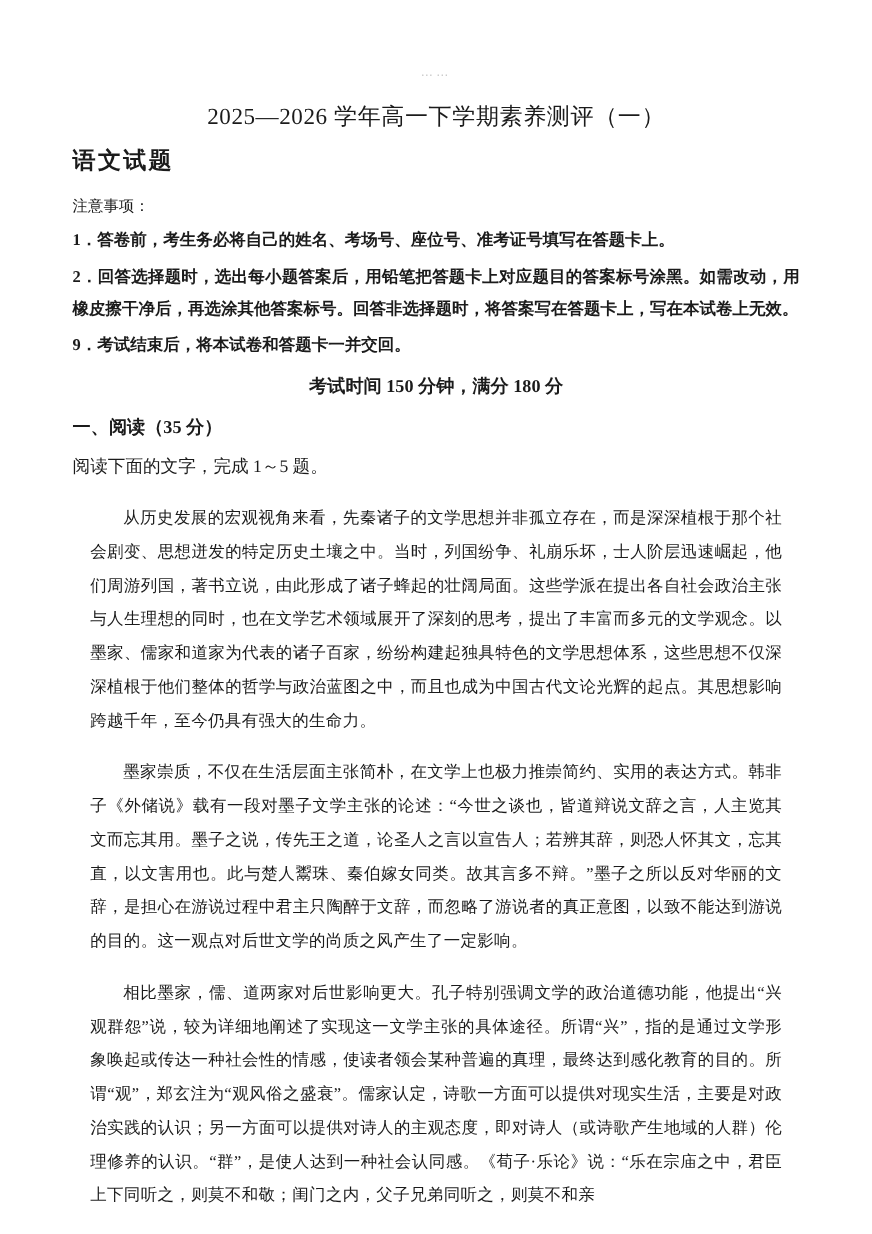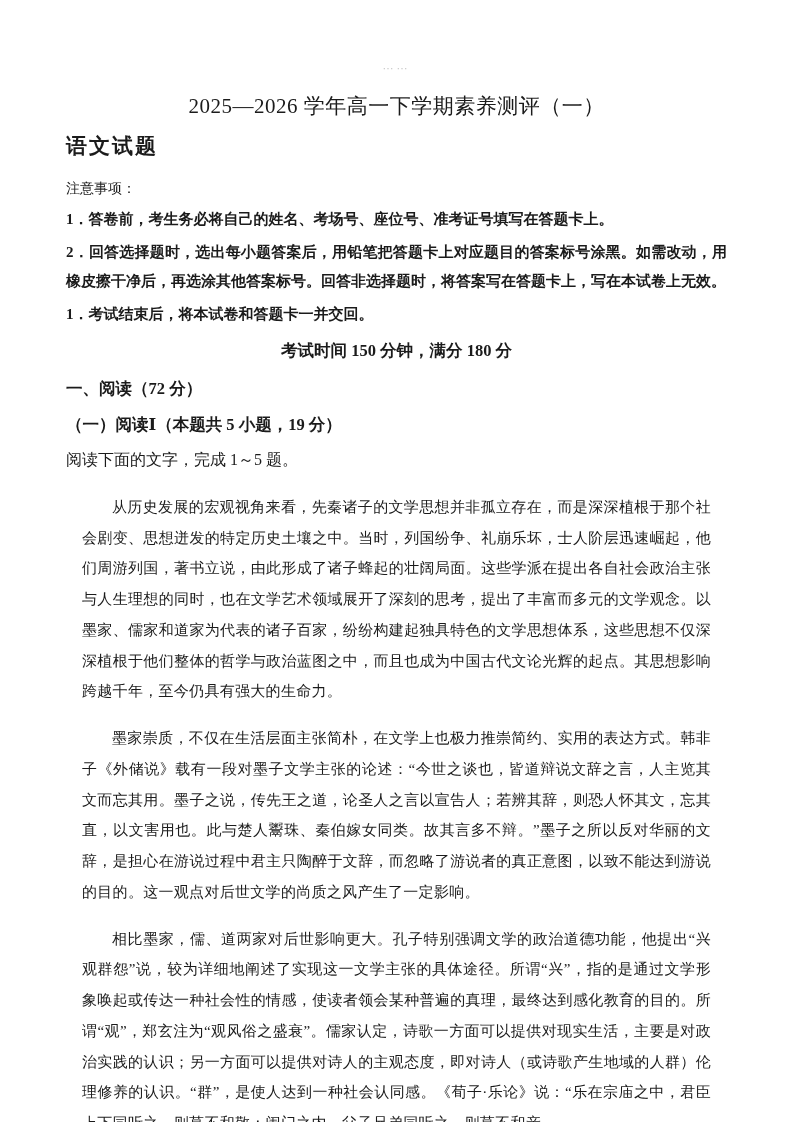--- a/index.html
+++ b/index.html
@@ -98,27 +98,26 @@
 
   <div class="scan-mark">⋯⋯</div>
 
   <h1 class="title">2025—2026 学年高一下学期素养测评（一）</h1>
   <h2 class="subtitle">语文试题</h2>
 
   <div class="notice">
     <p class="notice-heading">注意事项：</p>
     <p class="notice-item">1．答卷前，考生务必将自己的姓名、考场号、座位号、准考证号填写在答题卡上。</p>
     <p class="notice-item">2．回答选择题时，选出每小题答案后，用铅笔把答题卡上对应题目的答案标号涂黑。如需改动，用橡皮擦干净后，再选涂其他答案标号。回答非选择题时，将答案写在答题卡上，写在本试卷上无效。</p>
-    <p class="notice-item">1．考试结束后，将本试卷和答题卡一并交回。</p>
+    <p class="notice-item">9．考试结束后，将本试卷和答题卡一并交回。</p>
     <p class="exam-info">考试时间 150 分钟，满分 180 分</p>
   </div>
 
   <div class="section">
-    <p class="part-heading">一、阅读（72 分）</p>
-    <p class="sub-heading">（一）阅读Ⅰ（本题共 5 小题，19 分）</p>
+    <p class="part-heading">一、阅读（35 分）</p>
     <p class="instruction">阅读下面的文字，完成 1～5 题。</p>
   </div>
 
   <div class="passage">
     <p>从历史发展的宏观视角来看，先秦诸子的文学思想并非孤立存在，而是深深植根于那个社会剧变、思想迸发的特定历史土壤之中。当时，列国纷争、礼崩乐坏，士人阶层迅速崛起，他们周游列国，著书立说，由此形成了诸子蜂起的壮阔局面。这些学派在提出各自社会政治主张与人生理想的同时，也在文学艺术领域展开了深刻的思考，提出了丰富而多元的文学观念。以墨家、儒家和道家为代表的诸子百家，纷纷构建起独具特色的文学思想体系，这些思想不仅深深植根于他们整体的哲学与政治蓝图之中，而且也成为中国古代文论光辉的起点。其思想影响跨越千年，至今仍具有强大的生命力。</p>
     <p>墨家崇质，不仅在生活层面主张简朴，在文学上也极力推崇简约、实用的表达方式。韩非子《外储说》载有一段对墨子文学主张的论述：“今世之谈也，皆道辩说文辞之言，人主览其文而忘其用。墨子之说，传先王之道，论圣人之言以宣告人；若辨其辞，则恐人怀其文，忘其直，以文害用也。此与楚人鬻珠、秦伯嫁女同类。故其言多不辩。”墨子之所以反对华丽的文辞，是担心在游说过程中君主只陶醉于文辞，而忽略了游说者的真正意图，以致不能达到游说的目的。这一观点对后世文学的尚质之风产生了一定影响。</p>
     <p>相比墨家，儒、道两家对后世影响更大。孔子特别强调文学的政治道德功能，他提出“兴观群怨”说，较为详细地阐述了实现这一文学主张的具体途径。所谓“兴”，指的是通过文学形象唤起或传达一种社会性的情感，使读者领会某种普遍的真理，最终达到感化教育的目的。所谓“观”，郑玄注为“观风俗之盛衰”。儒家认定，诗歌一方面可以提供对现实生活，主要是对政治实践的认识；另一方面可以提供对诗人的主观态度，即对诗人（或诗歌产生地域的人群）伦理修养的认识。“群”，是使人达到一种社会认同感。《荀子·乐论》说：“乐在宗庙之中，君臣上下同听之，则莫不和敬；闺门之内，父子兄弟同听之，则莫不和亲</p>
   </div>
 
 </div>

